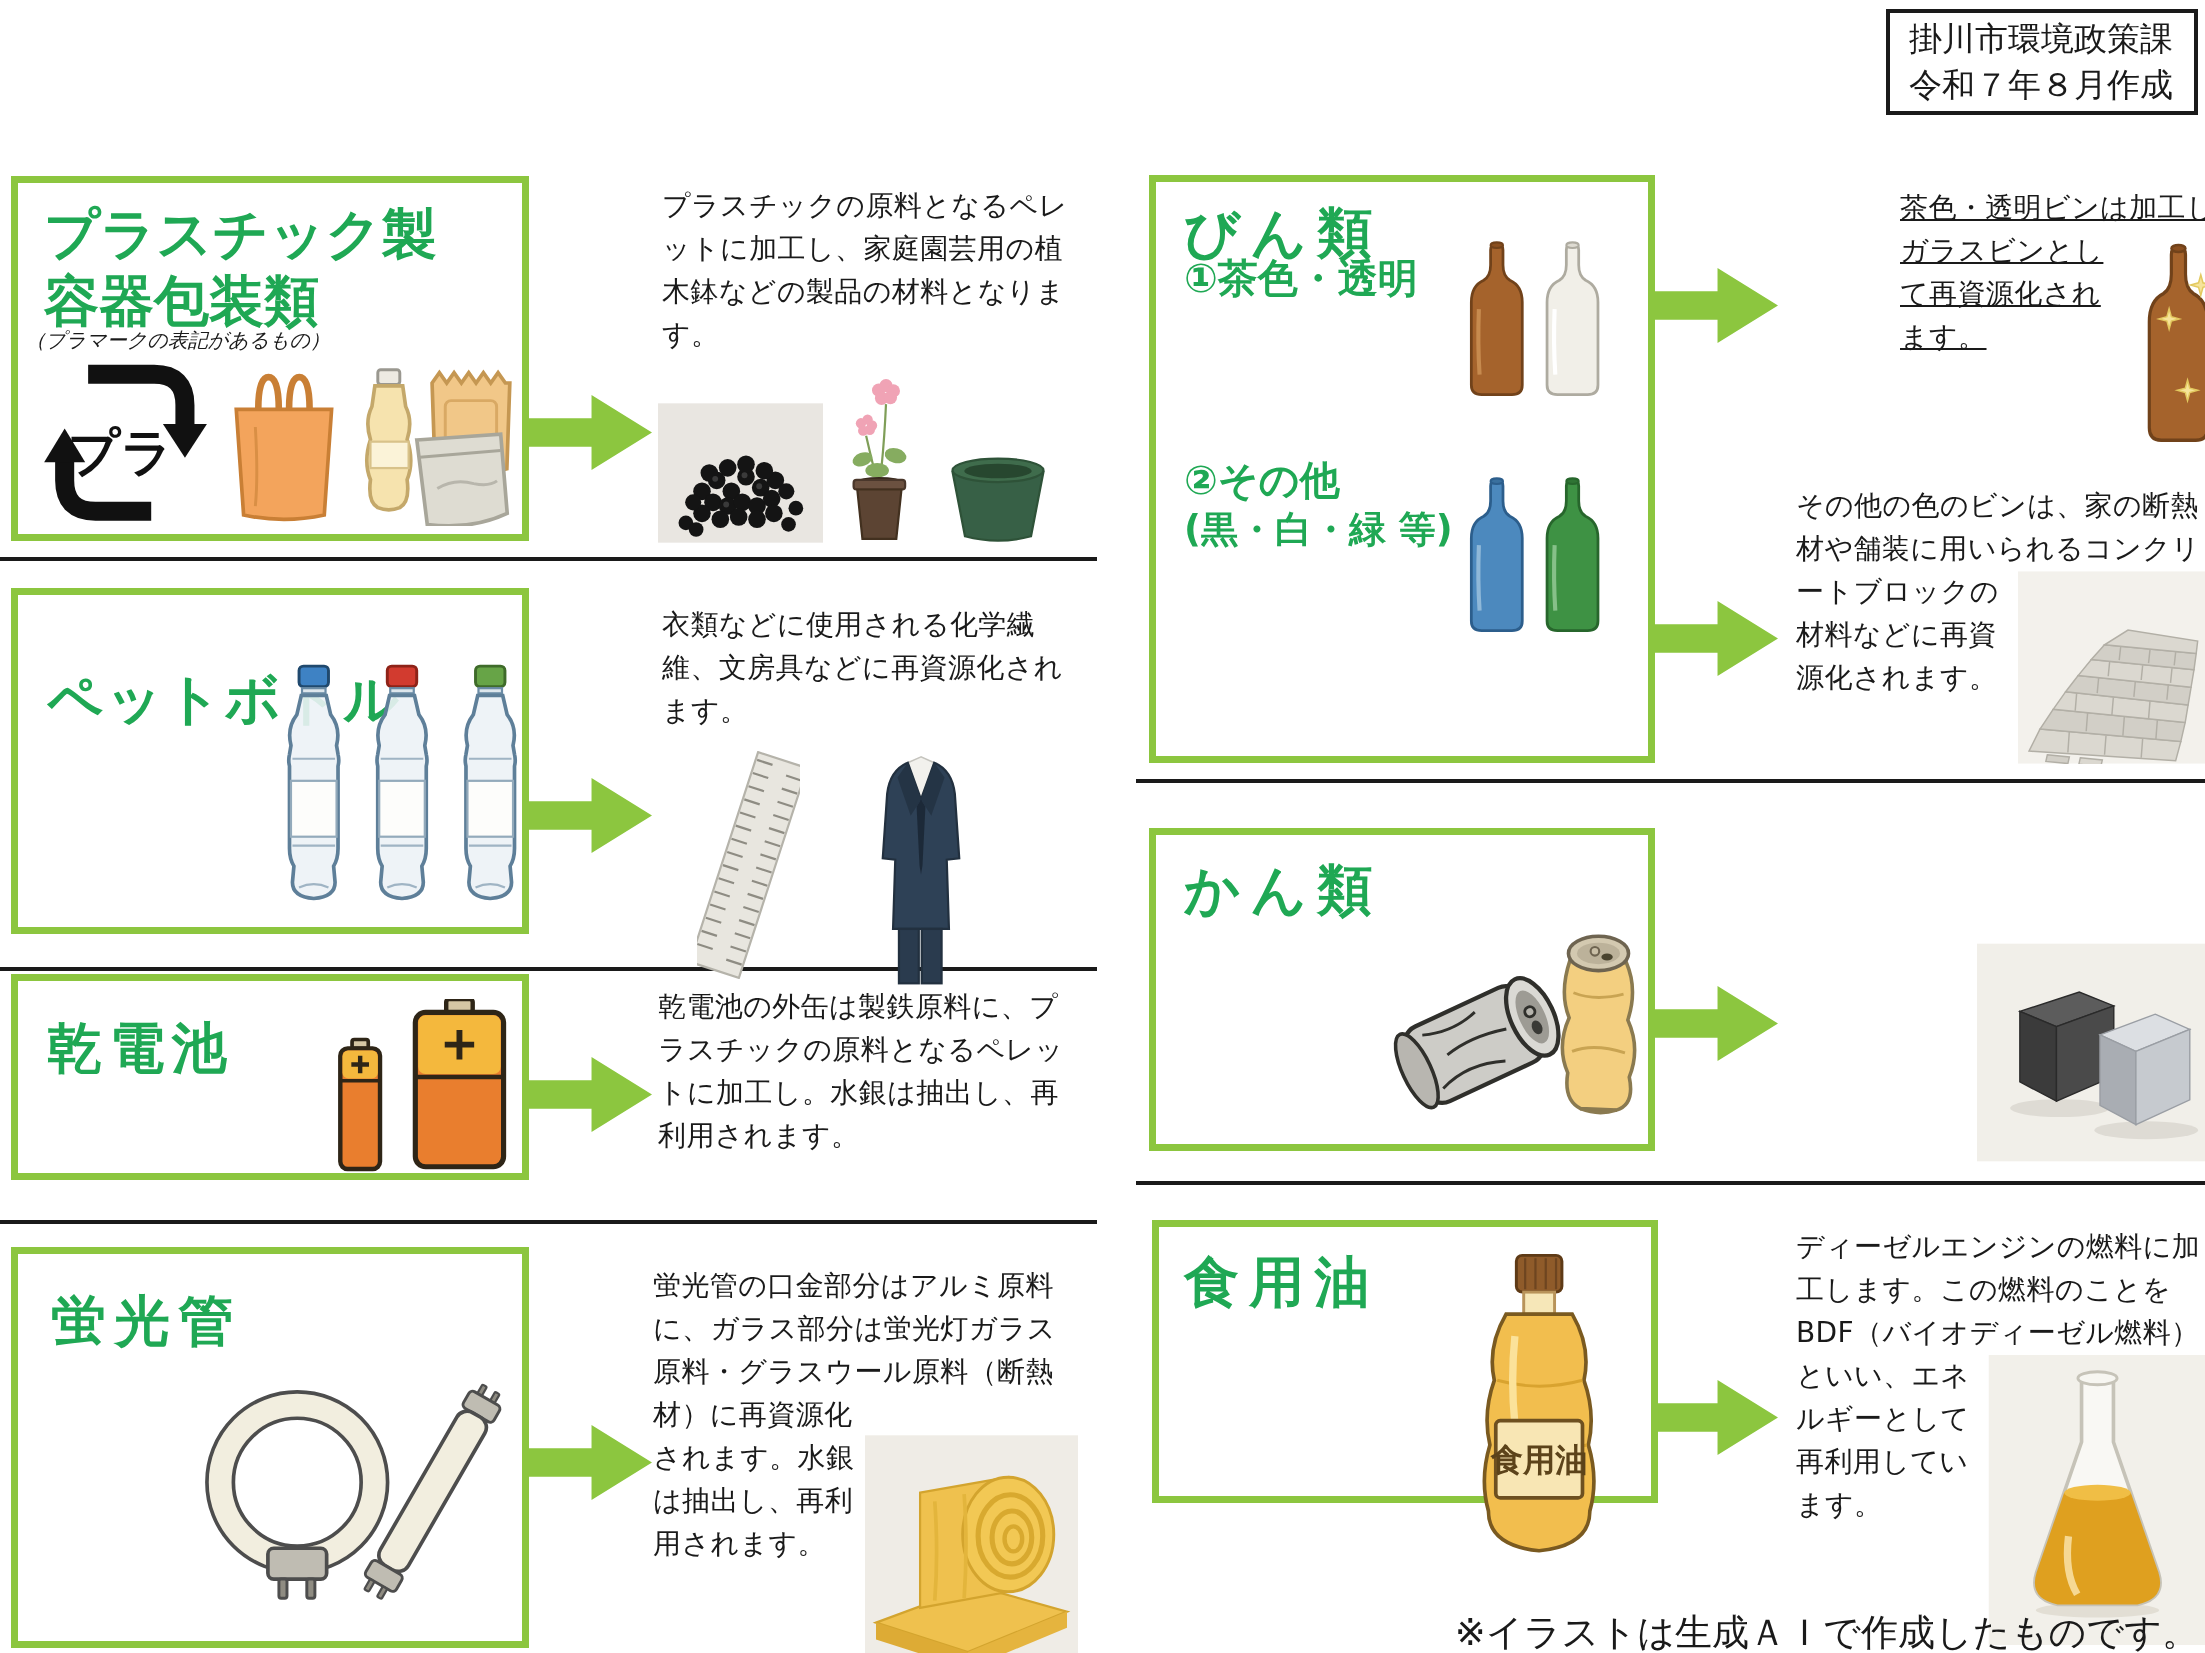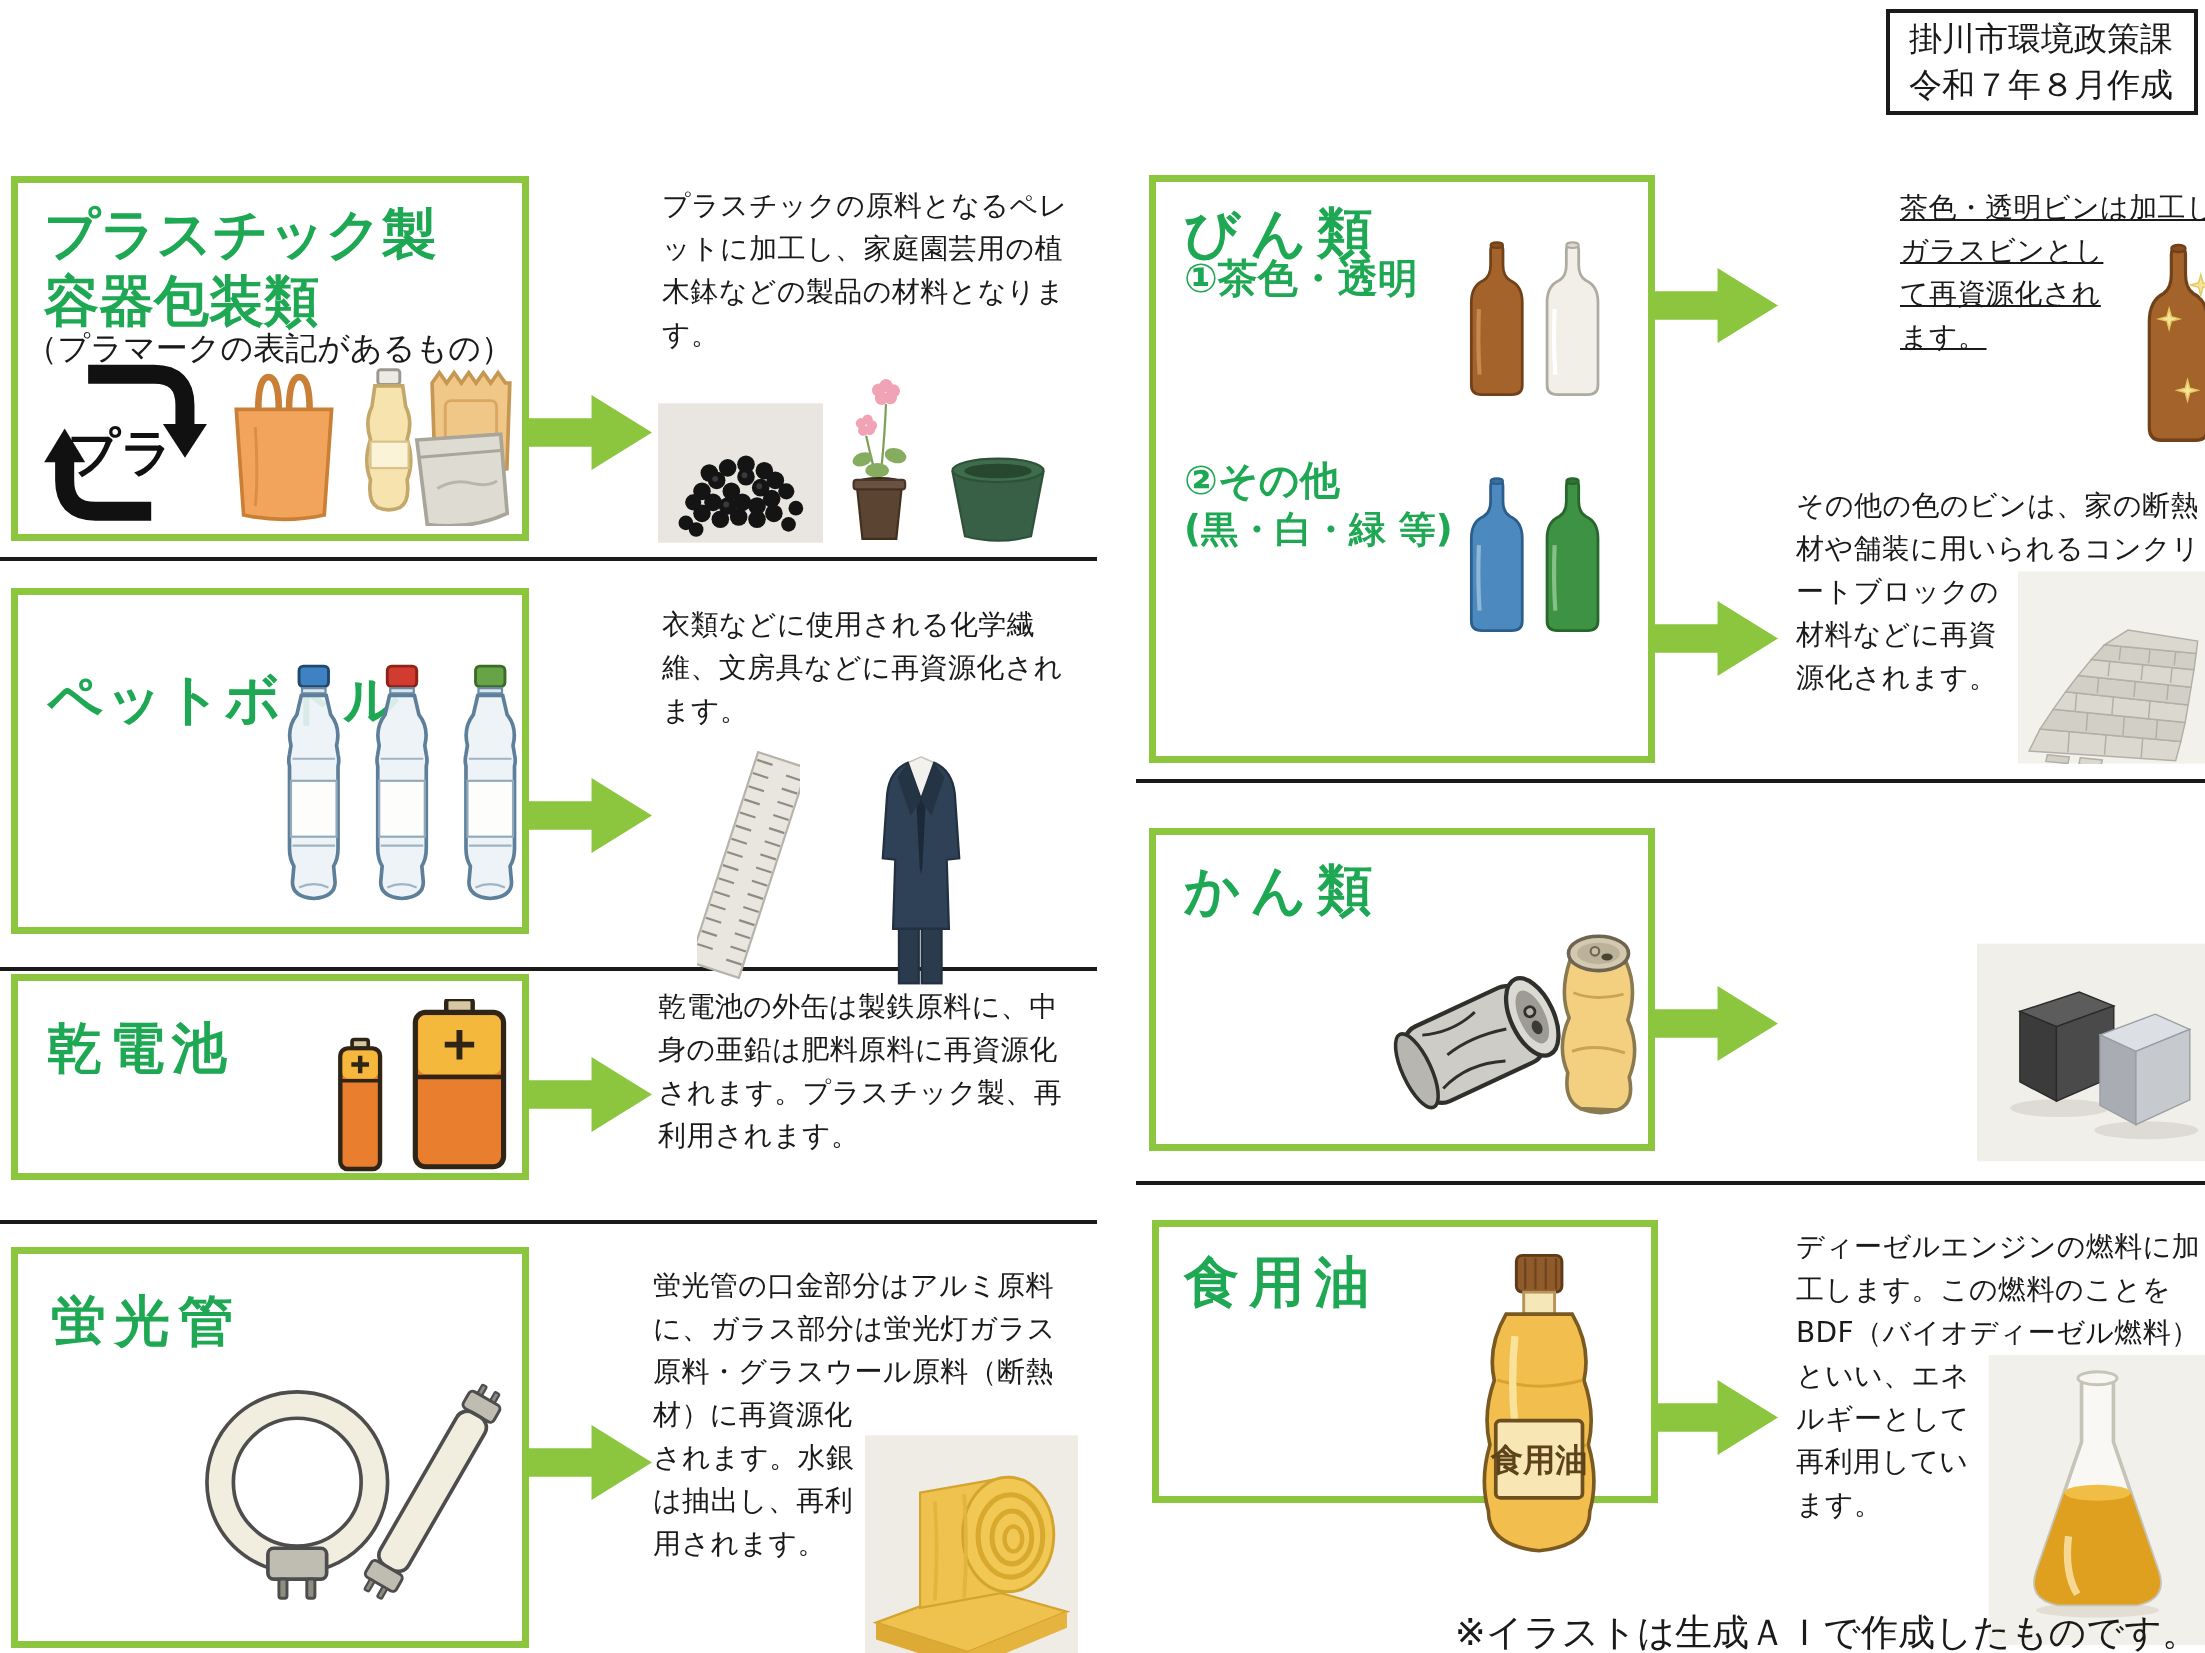--- a/index.html
+++ b/index.html
@@ -12,21 +12,21 @@
     color:#fff;font-weight:bold;font-size:47px;letter-spacing:2.2px;}
 
   .credit-box{position:absolute;left:1886px;top:8.8px;width:312px;height:106px;
     border:4.4px solid #1A1A1A;box-sizing:border-box;color:#1A1A1A;
     font-size:33px;line-height:46px;padding:3.7px 0 0 19px;}
 
   .box{position:absolute;border:7.4px solid #8CC63F;background:#fff;box-sizing:border-box;}
   .box > *{position:absolute;}
   .gtitle{color:#1FA854;font-weight:bold;font-size:55px;white-space:nowrap;}
   .gsub{color:#1FA854;font-weight:bold;font-size:40px;white-space:nowrap;}
-  .ksub{color:#1A1A1A;font-size:32px;white-space:nowrap;}
+  .ksub{color:#1A1A1A;font-size:20px;white-space:nowrap;font-style:italic;}
 
   .desc{position:absolute;color:#1A1A1A;font-size:28px;line-height:43px;letter-spacing:0.4px;}
   .fsp{float:right;width:0;}
   .fimg{float:right;clear:right;}
 
   .arrow{position:absolute;width:126px;height:75px;background:#8CC63F;
     clip-path:polygon(0 31%,52% 31%,52% 0,100% 50%,52% 100%,52% 69%,0 69%);}
 
   .divider{position:absolute;height:3.7px;background:#1A1A1A;}
 
@@ -245,21 +245,21 @@
           <rect x="4" y="22" width="112" height="80" rx="10" fill="#F4B83D"></rect>
           <path d="M60 42 V82 M40 62 H80" stroke="#2E2517" stroke-width="8"></path>
         </g>
       </svg>
     </div>
   </div>
 
   <div class="arrow" style="left:526px;top:1057px;"></div>
 
   <div class="desc" style="left:658px;top:985px;width:423px;">
-    <span>乾電池の外缶は製鉄原料に、中身の亜鉛は肥料原料に再資源化されます。プラスチック製、再利用されます。</span>
+    <span>乾電池の外缶は製鉄原料に、プラスチックの原料となるペレットに加工し。水銀は抽出し、再利用されます。</span>
   </div>
 
   <div class="box" style="left:11px;top:1247px;width:518px;height:401px;">
     <div class="gtitle" style="left:33px;top:31px;letter-spacing:8.8px;">蛍光管</div>
     <div style="left:158px;top:118px;width:338px;height:246px;">
       <svg width="338" height="246" viewBox="0 0 460 335">
         <g>
           <circle cx="165" cy="150" r="105" fill="none" stroke="#F2EEDF" stroke-width="36"></circle>
           <circle cx="165" cy="150" r="123" fill="none" stroke="#4D4D4D" stroke-width="5"></circle>
           <circle cx="165" cy="150" r="87" fill="none" stroke="#4D4D4D" stroke-width="5"></circle>

